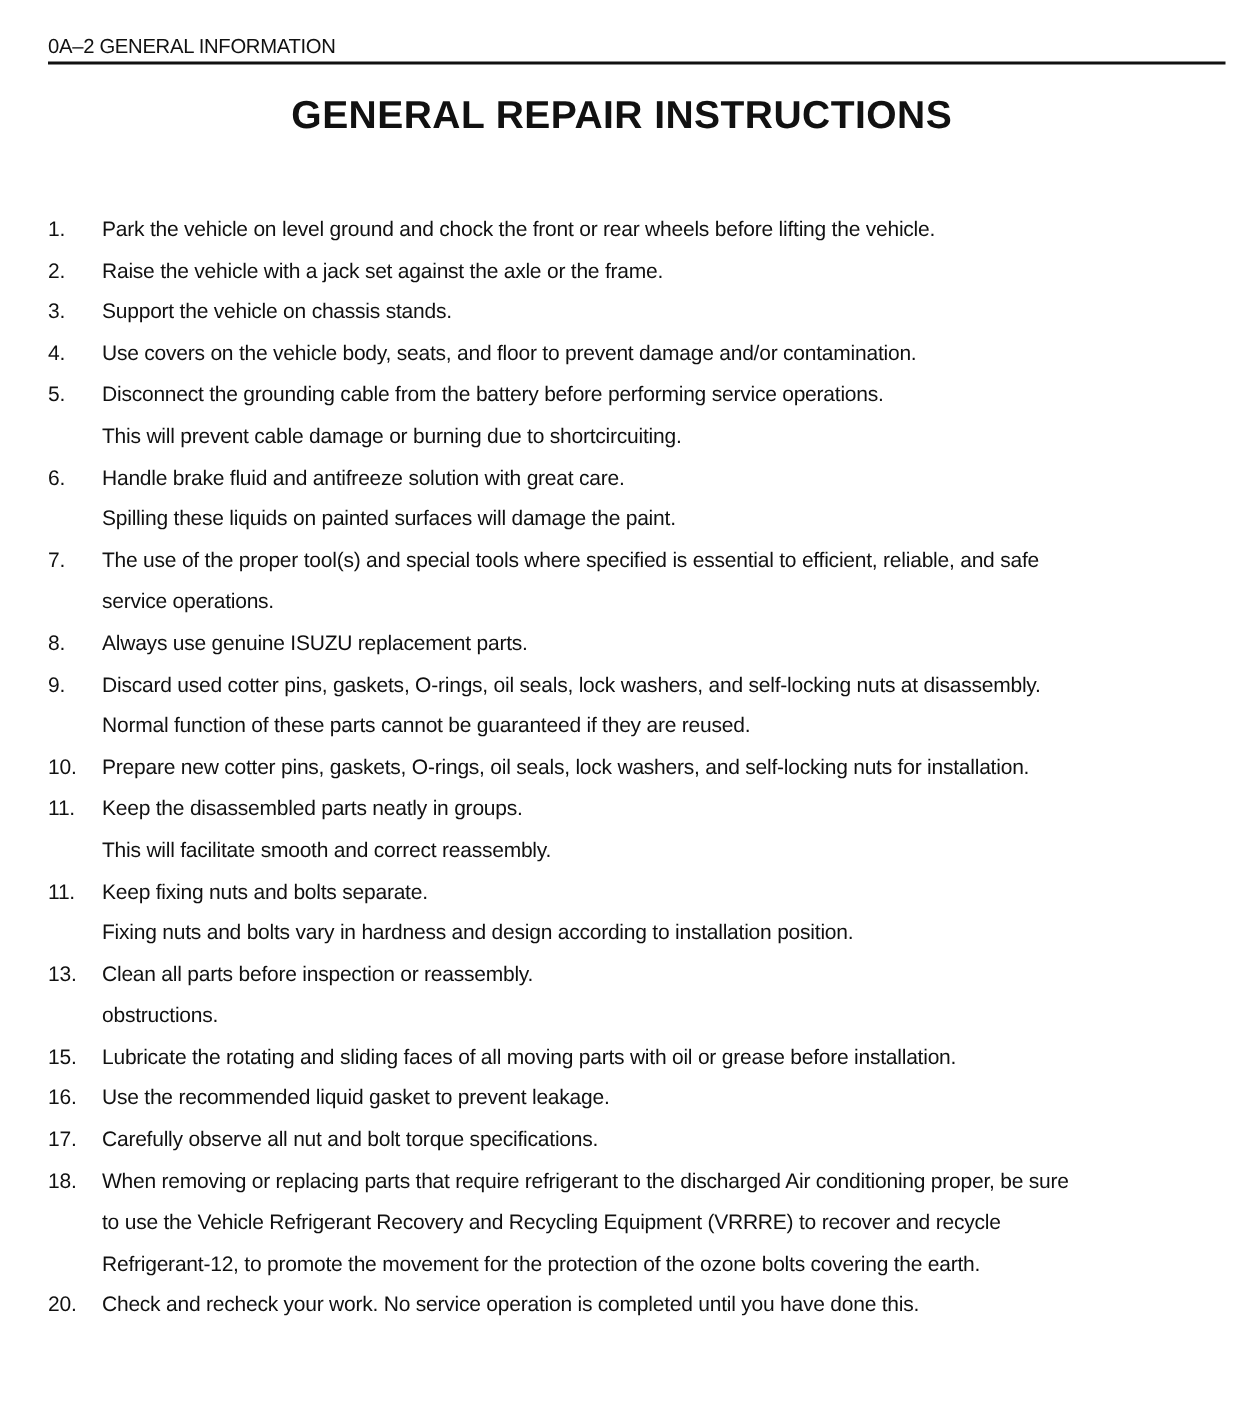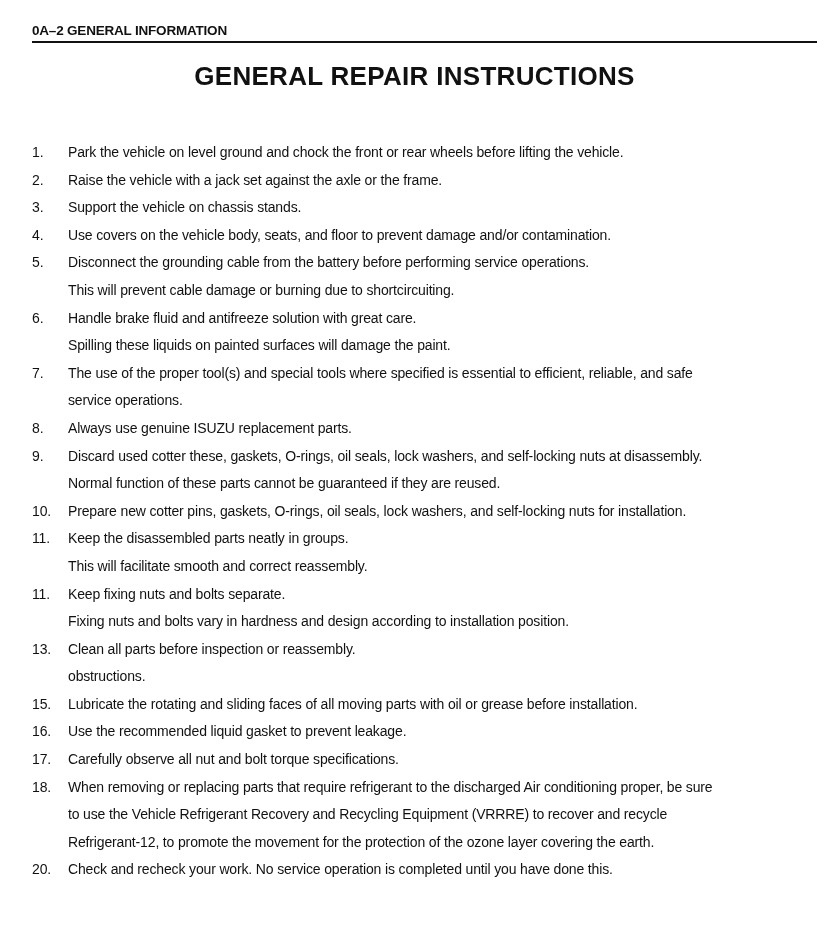--- a/index.html
+++ b/index.html
@@ -21,21 +21,21 @@
     top: 23px;
     width: 785px;
     height: 18px;
     border-bottom: 2px solid #111111;
   }
   .page-header-text {
     position: absolute;
     left: 0;
     top: 0;
     font-size: 13.5px;
-    font-weight: bold;
+    font-weight: normal;
     letter-spacing: -0.2px;
     line-height: 16px;
   }
   .page-title {
     position: absolute;
     left: 0;
     width: 829px;
     top: 59px;
     text-align: center;
     font-size: 26px;
@@ -118,21 +118,21 @@
     </li>
     <li class="line">
       <span class="txt">service operations.</span>
     </li>
     <li class="line">
       <span class="num">8.</span>
       <span class="txt">Always use genuine ISUZU replacement parts.</span>
     </li>
     <li class="line">
       <span class="num">9.</span>
-      <span class="txt">Discard used cotter these, gaskets, O-rings, oil seals, lock washers, and self-locking nuts at disassembly.</span>
+      <span class="txt">Discard used cotter pins, gaskets, O-rings, oil seals, lock washers, and self-locking nuts at disassembly.</span>
     </li>
     <li class="line">
       <span class="txt">Normal function of these parts cannot be guaranteed if they are reused.</span>
     </li>
     <li class="line">
       <span class="num">10.</span>
       <span class="txt">Prepare new cotter pins, gaskets, O-rings, oil seals, lock washers, and self-locking nuts for installation.</span>
     </li>
     <li class="line">
       <span class="num">11.</span>
@@ -168,19 +168,19 @@
       <span class="txt">Carefully observe all nut and bolt torque specifications.</span>
     </li>
     <li class="line">
       <span class="num">18.</span>
       <span class="txt">When removing or replacing parts that require refrigerant to the discharged Air conditioning proper, be sure</span>
     </li>
     <li class="line">
       <span class="txt">to use the Vehicle Refrigerant Recovery and Recycling Equipment (VRRRE) to recover and recycle</span>
     </li>
     <li class="line">
-      <span class="txt">Refrigerant-12, to promote the movement for the protection of the ozone layer covering the earth.</span>
+      <span class="txt">Refrigerant-12, to promote the movement for the protection of the ozone bolts covering the earth.</span>
     </li>
     <li class="line">
       <span class="num">20.</span>
       <span class="txt">Check and recheck your work. No service operation is completed until you have done this.</span>
     </li>
   </ol>
 
 </body></html>

